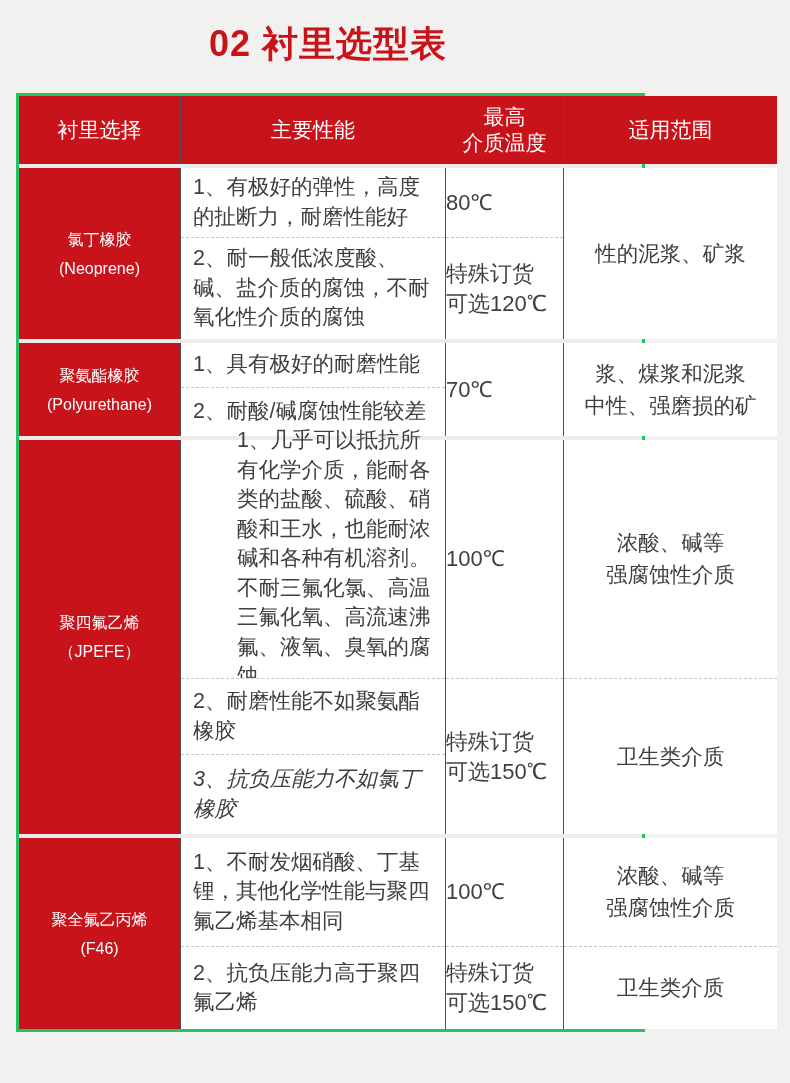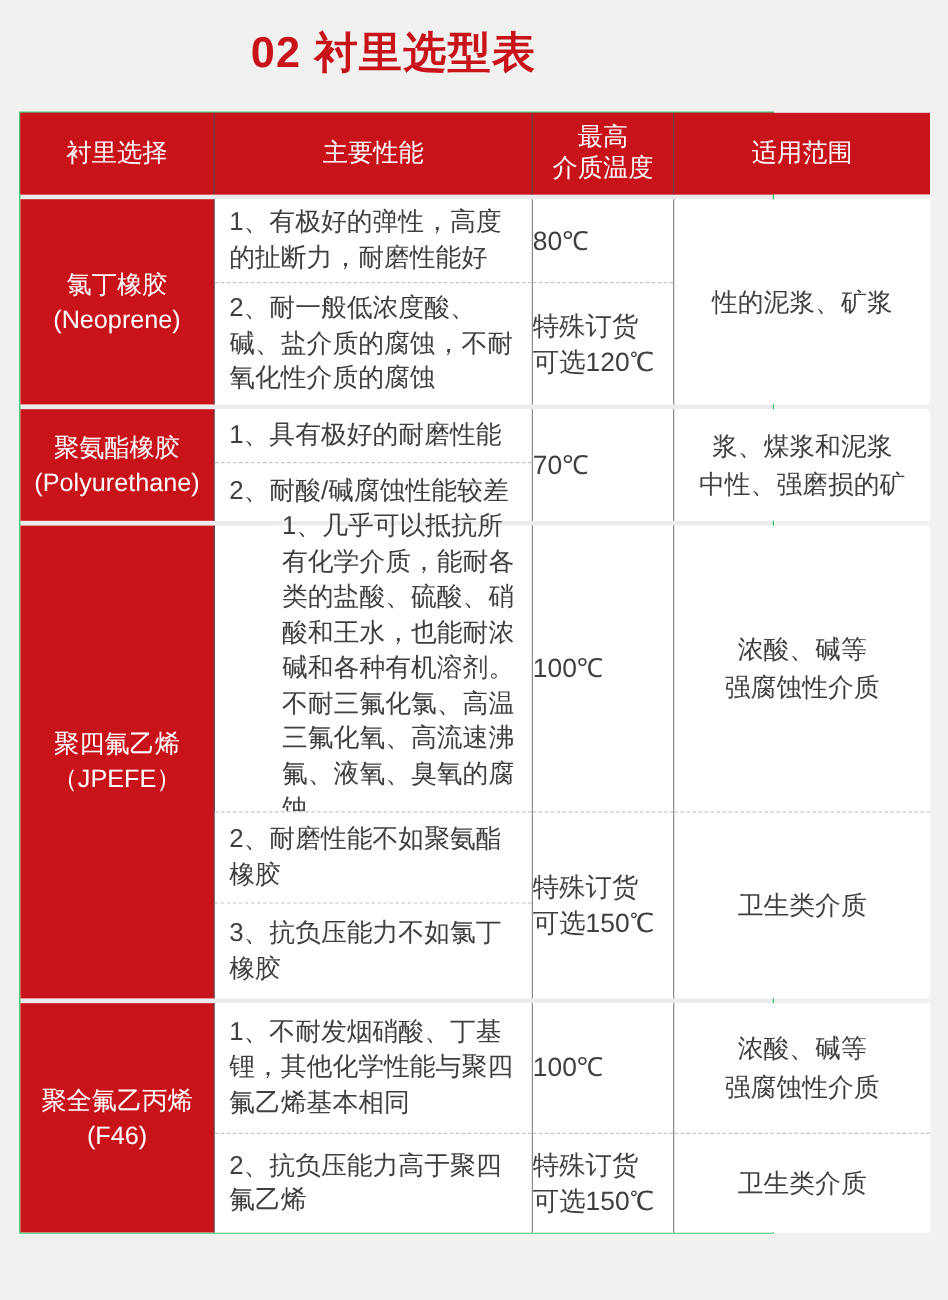--- a/index.html
+++ b/index.html
@@ -14,21 +14,21 @@
   .page-title{
     position:absolute;left:0;top:20px;width:656px;
     text-align:center;
     font-size:36px;font-weight:700;
     color:#c9131b;
     letter-spacing:1px;
   }
   .lining-table{
     position:absolute;left:16px;top:93px;width:629px;
     box-sizing:border-box;
-    border:1px solid #22c55e;
+    border:3px solid #22c55e;
     background:#ececec;
   }
   .trow{
     display:grid;
     grid-template-columns:162px 265px 118px 213px;
     background:#fff;
   }
   .trow + .trow{margin-top:4px;}
   .cell{
     box-sizing:border-box;
@@ -39,21 +39,21 @@
   .header-row .cell{
     background:#c9131b;color:#ffffff;
     align-items:center;justify-content:center;
     height:68px;font-size:21px;
     line-height:26px;text-align:center;
   }
   .name-cell{
     background:#c9131b;color:#ffffff;
     align-items:center;justify-content:center;
     text-align:center;
-    font-size:21px;line-height:29px;
+    font-size:16px;line-height:29px;
   }
   .stack{display:flex;flex-direction:column;}
   .sub{
     box-sizing:border-box;
     display:flex;flex-direction:column;justify-content:center;
     flex:0 0 auto;
     background:#fff;
   }
   .sub.dashed{border-top:1px dashed #c6c6c6;}
   .perf{
@@ -76,21 +76,21 @@
   .r1 .temp-2{height:102px;}
   .r1 .range-1{height:171px;}
   
   .r2 .perf-1{height:44px;}
   .r2 .perf-2{height:49px;}
   .r2 .temp-1{height:93px;}
   .r2 .range-1{height:93px;}
   
   .r3 .perf-1{height:238px;margin-left:44px;}
   .r3 .perf-2{height:76px;}
-  .r3 .perf-3{height:80px;}
+  .r3 .perf-3{height:80px;font-style:italic;}
   .r3 .temp-1{height:238px;}
   .r3 .temp-2{height:156px;}
   .r3 .range-1{height:238px;}
   .r3 .range-2{height:156px;}
   
   .r4 .perf-1{height:108px;}
   .r4 .perf-2{height:83px;}
   .r4 .temp-1{height:108px;}
   .r4 .temp-2{height:83px;}
   .r4 .range-1{height:108px;}

